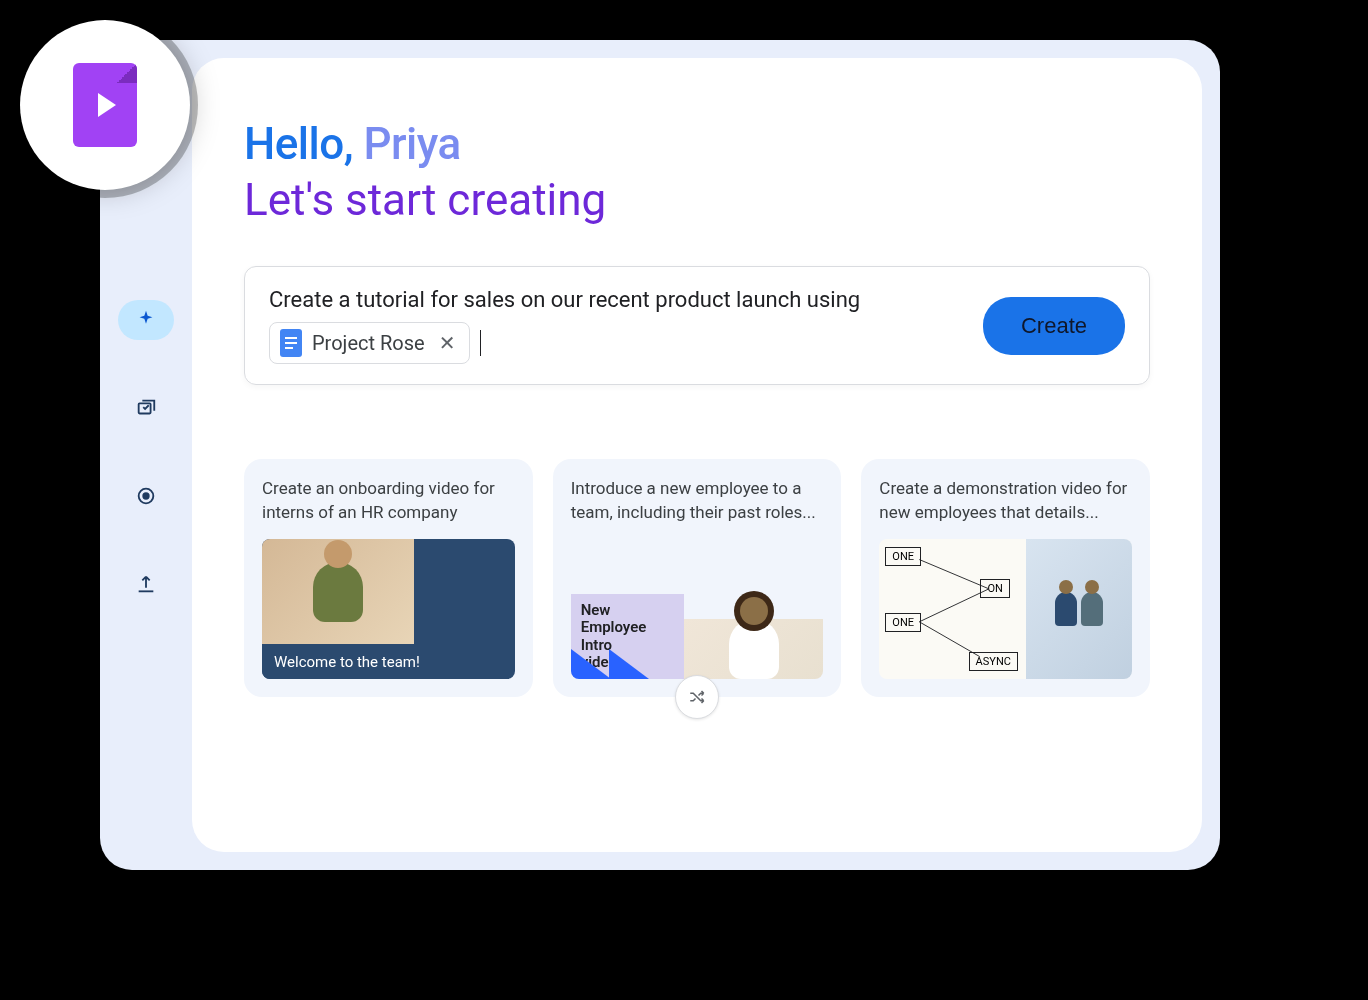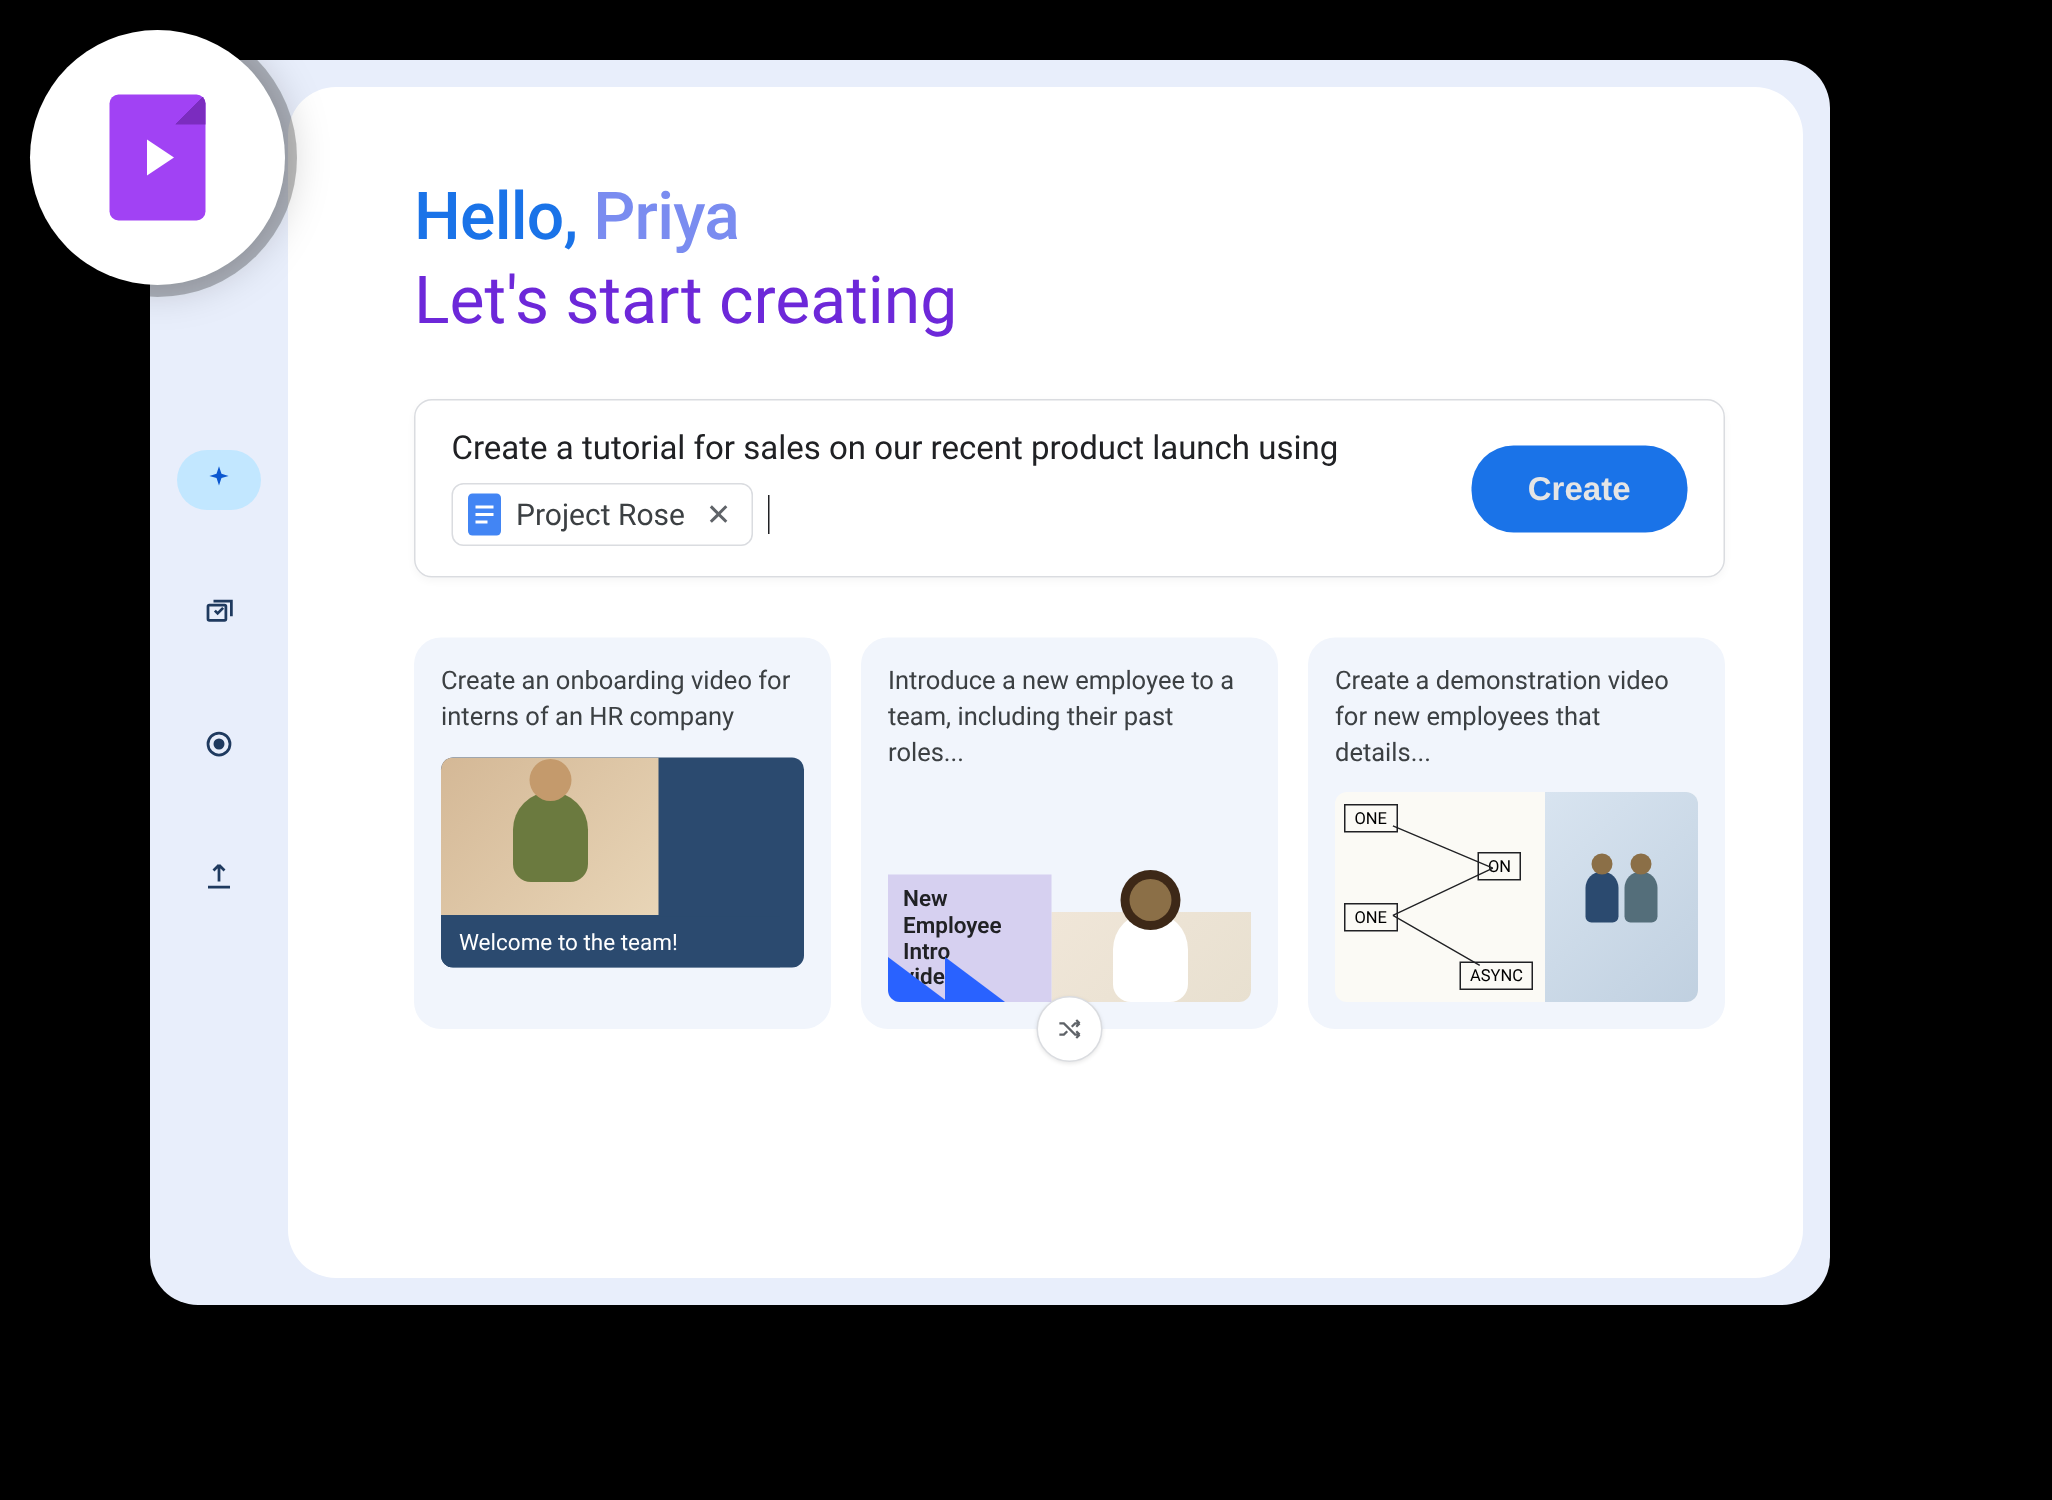--- a/index.html
+++ b/index.html
@@ -85,21 +85,21 @@
   .side-btn.active {
     background: #c2e7ff;
   }
   .side-btn svg { width: 22px; height: 22px; }
   
   .main-panel {
     flex: 1;
     background: #fff;
     border-radius: 32px;
     margin: 18px 18px 18px 0;
-    padding: 60px 52px 40px 84px;
+    padding: 60px 52px 40px 52px;
     display: flex;
     flex-direction: column;
   }
   .greet-hello {
     font-size: 44px;
     font-weight: 500;
     letter-spacing: -0.5px;
   }
   .greet-hello .h1 { color: #1a73e8; }
   .greet-hello .h2 { color: #7a8cf0; }
@@ -151,41 +151,42 @@
   }
   .docs-icon::before { top: 8px; box-shadow: 0 5px 0 #fff; }
   .docs-icon::after { top: 18px; width: 8px; }
   .chip-x { font-size: 20px; color: #5f6368; cursor: pointer; padding: 0 4px; }
   .cursor-bar {
     width: 1px; height: 26px;
     background: #202124;
   }
   .create-btn {
     background: #1a73e8;
-    color: #e5e5e5;
+    color: #0f172a;
     border: none;
     border-radius: 28px;
     padding: 16px 38px;
     font-size: 22px;
-    font-weight: 700;
+    font-weight: 400;
     cursor: pointer;
   }
   
   .cards {
     margin-top: 40px;
     display: flex;
     gap: 20px;
     position: relative;
   }
   .card {
     flex: 1;
     background: #f1f5fc;
     border-radius: 18px;
     padding: 18px;
     cursor: pointer;
+    margin-top: 34px;
   }
   .card-title {
     font-size: 17px;
     color: #3c4043;
     line-height: 1.4;
     min-height: 48px;
     margin-bottom: 14px;
   }
   .thumb {
     width: 100%;

